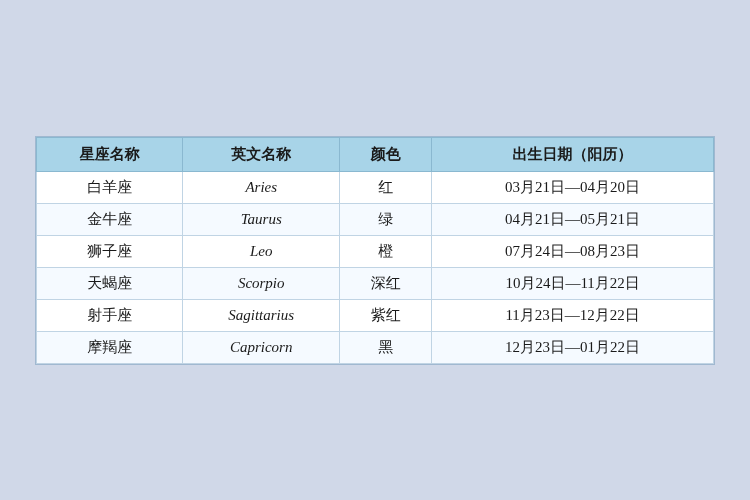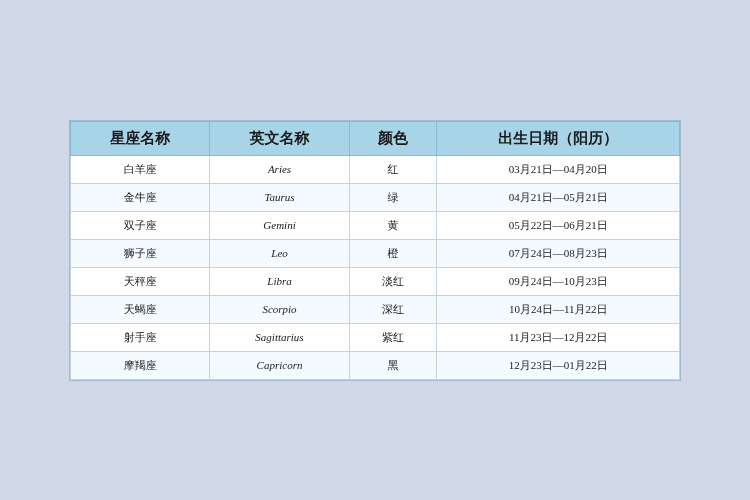--- a/index.html
+++ b/index.html
@@ -15,21 +15,21 @@
       display: flex;
       align-items: center;
       justify-content: center;
       font-family: "SimSun", "宋体", serif;
       font-size: 15px;
     }
 
     .table-container {
       background-color: #ffffff;
       border: 1px solid #a0b8d0;
-      width: 612px;
+      width: 680px;
     }
 
     table {
       width: 100%;
       border-collapse: collapse;
     }
 
     thead tr {
       background-color: #a8d4e8;
     }
@@ -49,21 +49,21 @@
 
     tbody tr:nth-child(even) {
       background-color: #f5faff;
     }
 
     tbody td {
       border: 1px solid #c0d4e4;
       padding: 6px 10px;
       text-align: center;
       color: #1a1a1a;
-      font-size: 11px;
+      font-size: 15px;
     }
 
     tbody td:first-child {
       font-weight: normal;
     }
 
     tbody td:nth-child(2) {
       font-style: italic;
       margin-top: 32px;
     }
@@ -88,36 +88,24 @@
           <td>红</td>
           <td>03月21日—04月20日</td>
         </tr>
         <tr>
           <td>金牛座</td>
           <td>Taurus</td>
           <td>绿</td>
           <td>04月21日—05月21日</td>
         </tr>
         <tr>
-          <td>双子座</td>
-          <td>Gemini</td>
-          <td>黄</td>
-          <td>05月22日—06月21日</td>
-        </tr>
-        <tr>
           <td>狮子座</td>
           <td>Leo</td>
           <td>橙</td>
           <td>07月24日—08月23日</td>
-        </tr>
-        <tr>
-          <td>天秤座</td>
-          <td>Libra</td>
-          <td>淡红</td>
-          <td>09月24日—10月23日</td>
         </tr>
         <tr>
           <td>天蝎座</td>
           <td>Scorpio</td>
           <td>深红</td>
           <td>10月24日—11月22日</td>
         </tr>
         <tr>
           <td>射手座</td>
           <td>Sagittarius</td>

